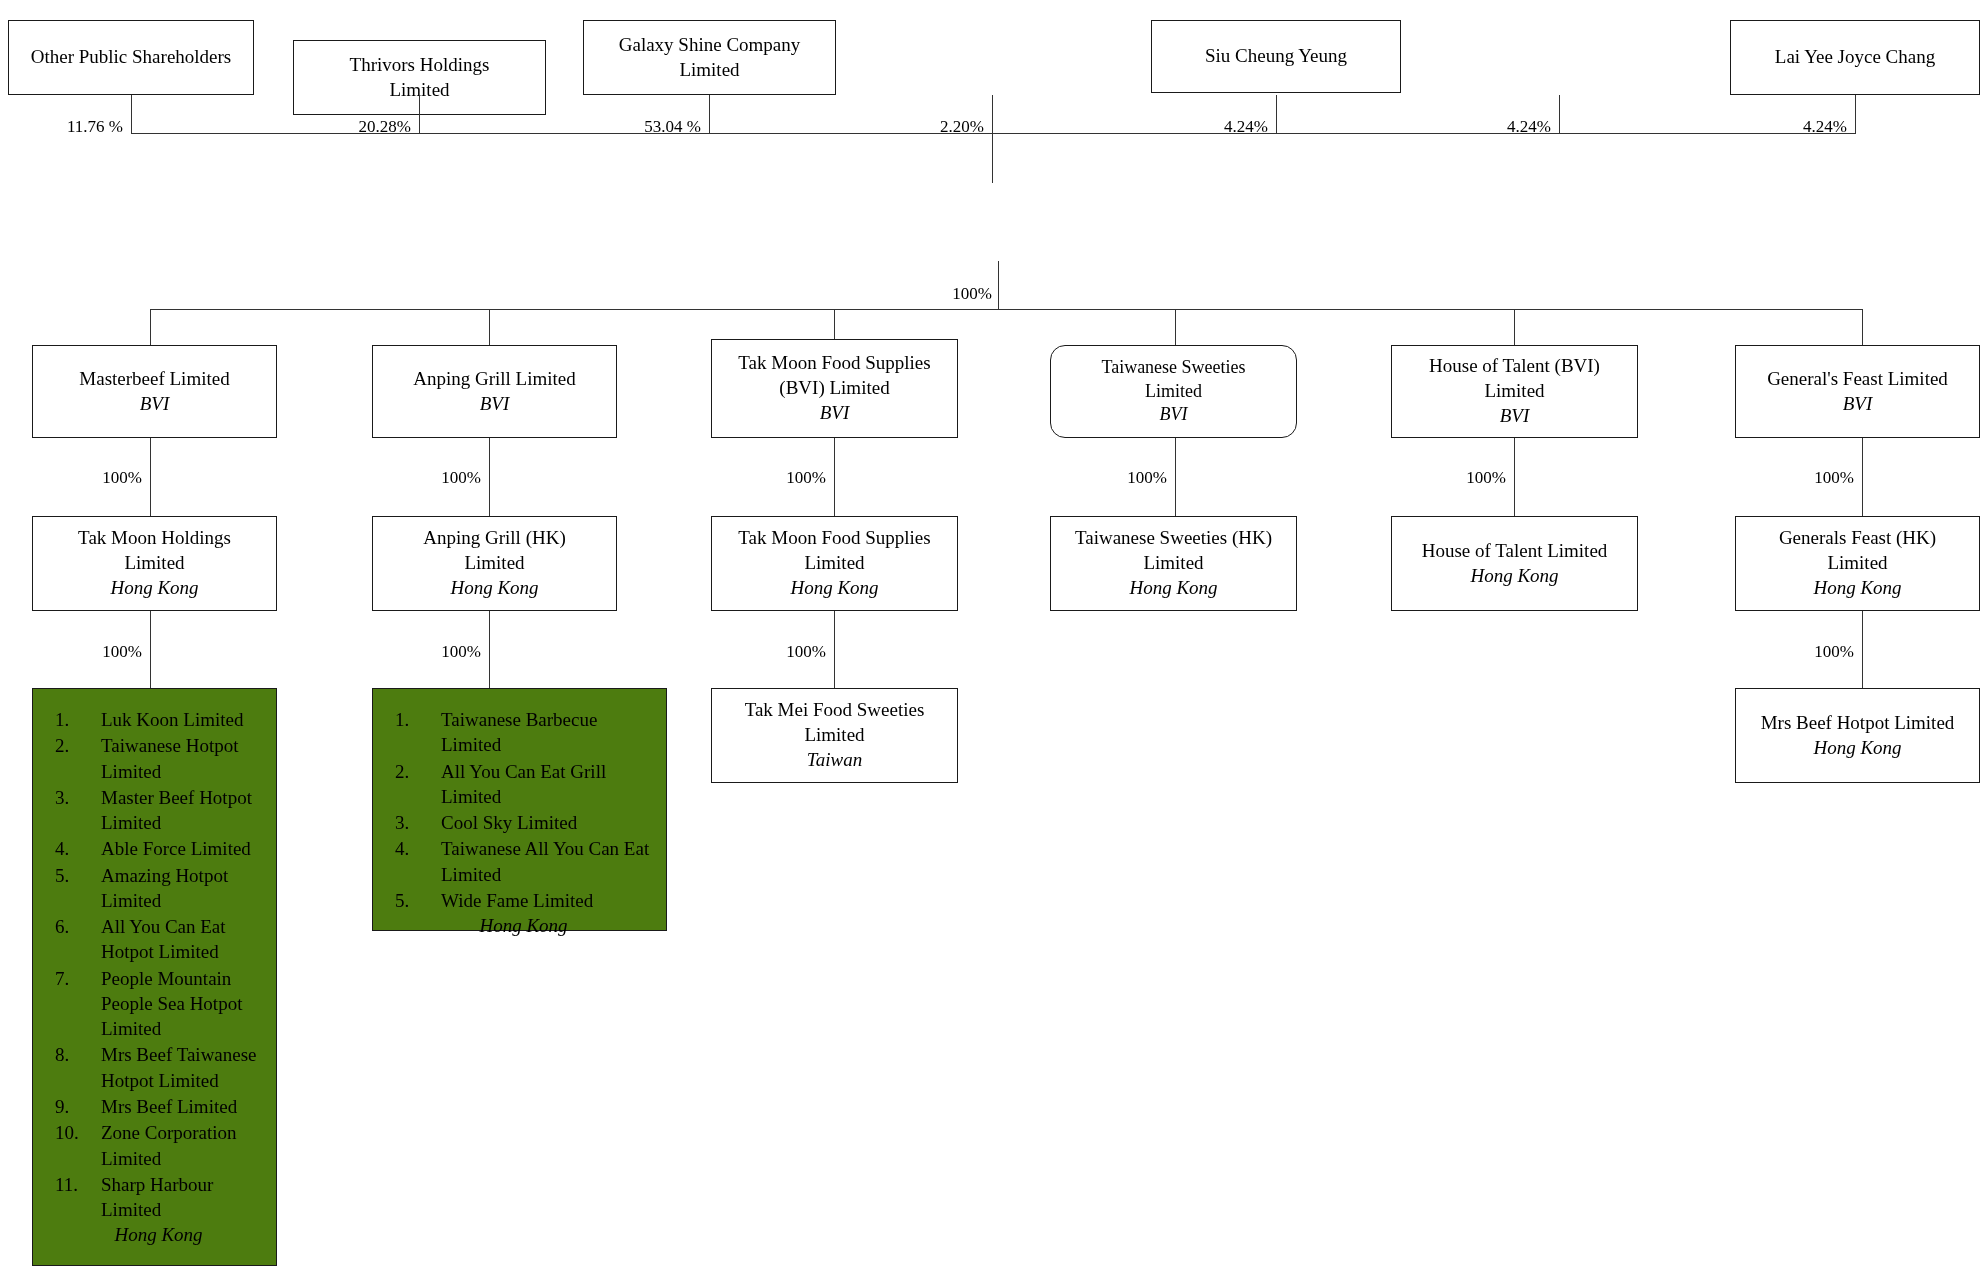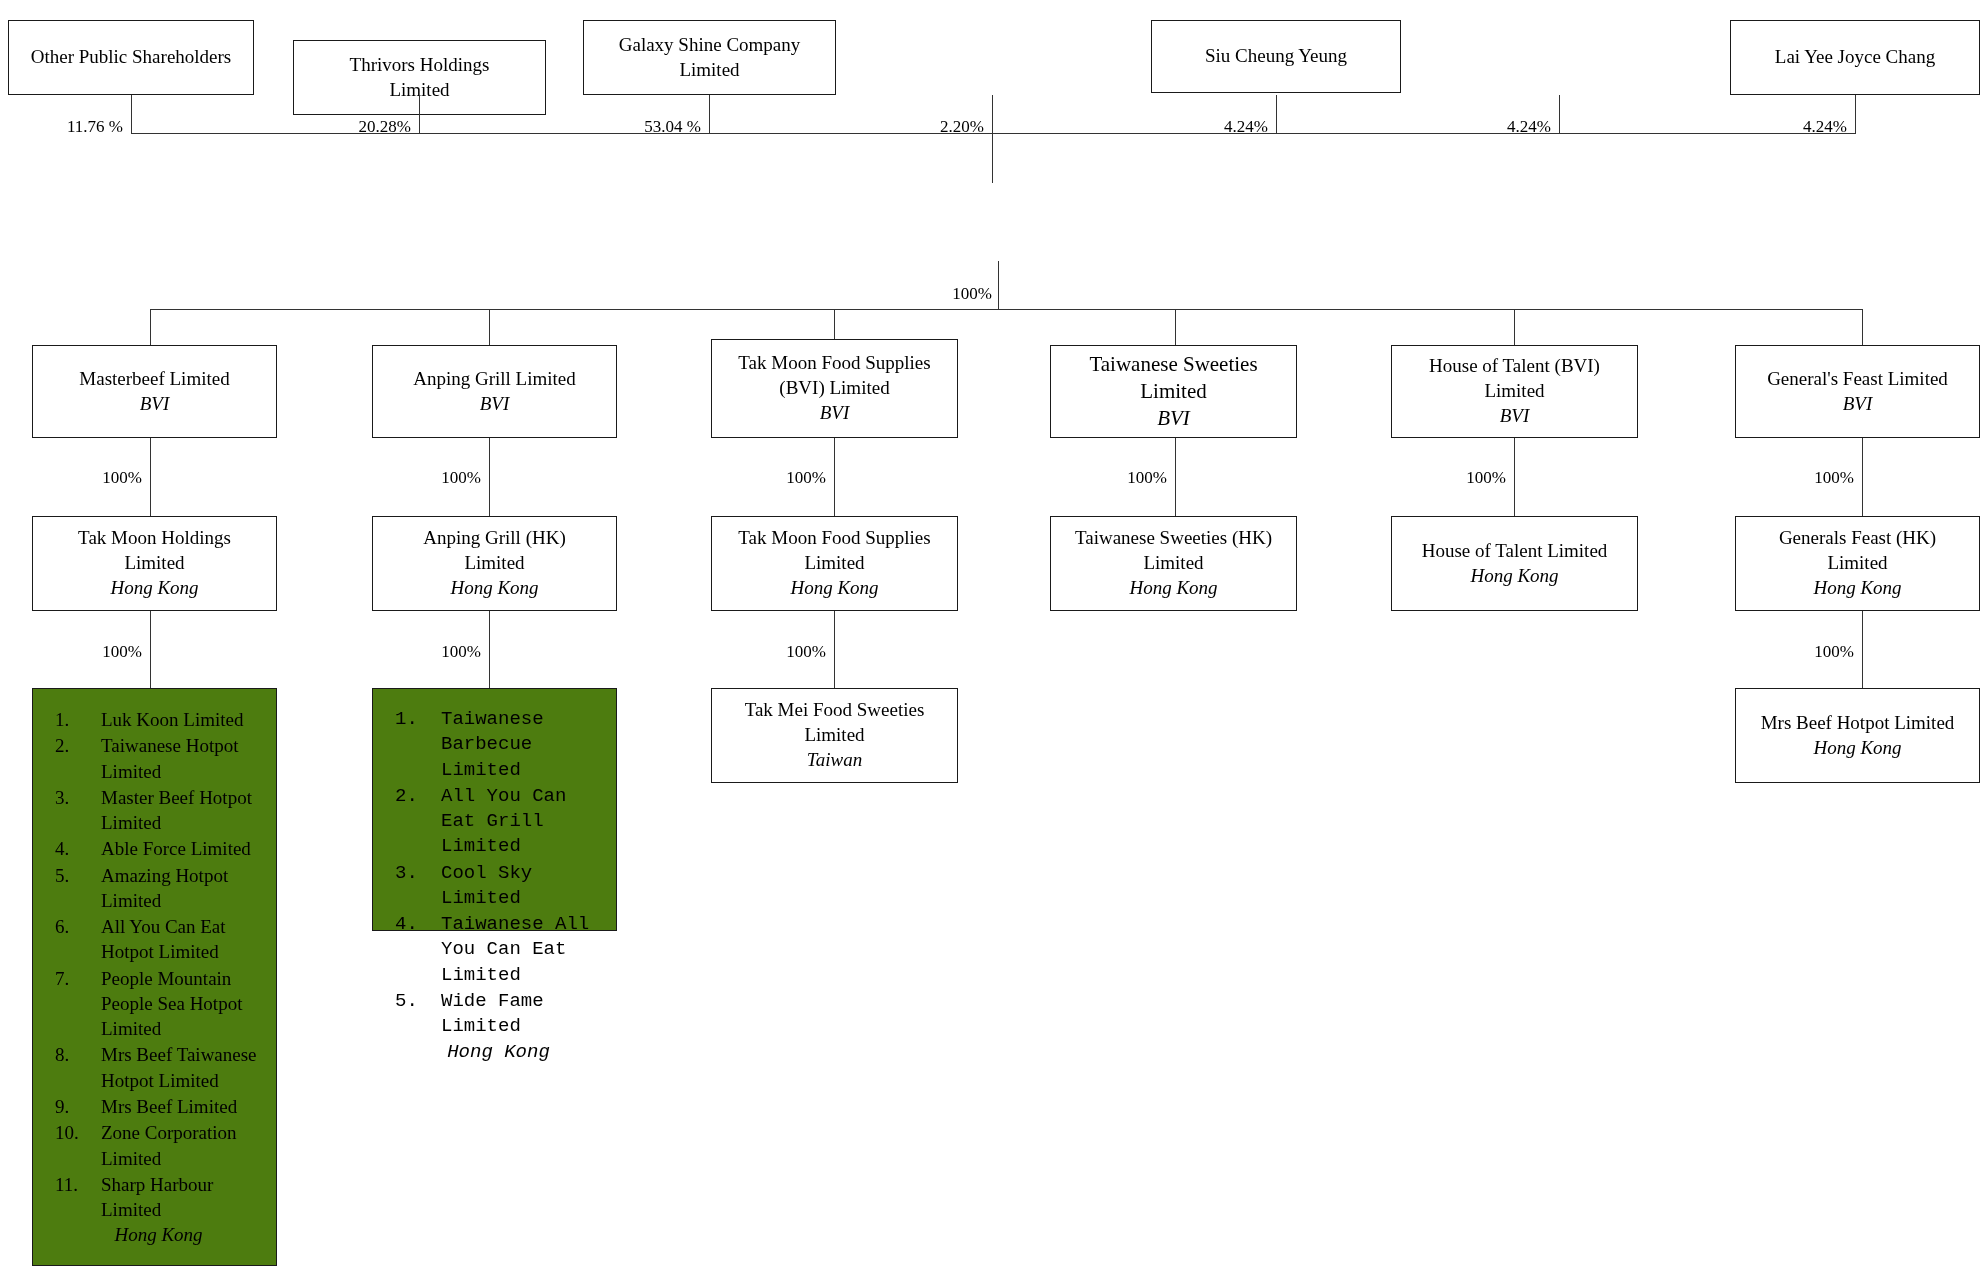--- a/index.html
+++ b/index.html
@@ -152,21 +152,21 @@
     <span class="ln">Anping Grill Limited</span>
     <span class="ln jur">BVI</span>
   </div>
 
   <div class="box" style="left:711px; top:339px; width:247px; height:99px; font-size:19px;">
     <span class="ln">Tak Moon Food Supplies</span>
     <span class="ln">(BVI) Limited</span>
     <span class="ln jur">BVI</span>
   </div>
 
-  <div class="box" style="left:1050px; top:345px; width:247px; height:93px; font-size:21px;">
+  <div class="box" style="left:1050px; top:345px; width:247px; height:93px; font-size:18px;border-radius:15px;">
     <span class="ln">Taiwanese Sweeties</span>
     <span class="ln">Limited</span>
     <span class="ln jur">BVI</span>
   </div>
 
   <div class="box" style="left:1391px; top:345px; width:247px; height:93px; font-size:19px;">
     <span class="ln">House of Talent (BVI)</span>
     <span class="ln">Limited</span>
     <span class="ln jur">BVI</span>
   </div>
@@ -245,21 +245,21 @@
       <li>All You Can Eat Hotpot Limited</li>
       <li>People Mountain People Sea Hotpot Limited</li>
       <li>Mrs Beef Taiwanese Hotpot Limited</li>
       <li>Mrs Beef Limited</li>
       <li>Zone Corporation Limited</li>
       <li>Sharp Harbour Limited</li>
     </ol>
     <div class="jurline">Hong Kong</div>
   </div>
 
-  <div class="listbox" style="left:372px; top:688px; width:245px; height:243px; font-size:19px;font-family:Liberation Mono, monospace;">
+  <div class="listbox" style="left:372px; top:688px; width:295px; height:243px; font-size:19px;">
     <ol>
       <li>Taiwanese Barbecue Limited</li>
       <li>All You Can Eat Grill Limited</li>
       <li>Cool Sky Limited</li>
       <li>Taiwanese All You Can Eat Limited</li>
       <li>Wide Fame Limited</li>
     </ol>
     <div class="jurline">Hong Kong</div>
   </div>
 

